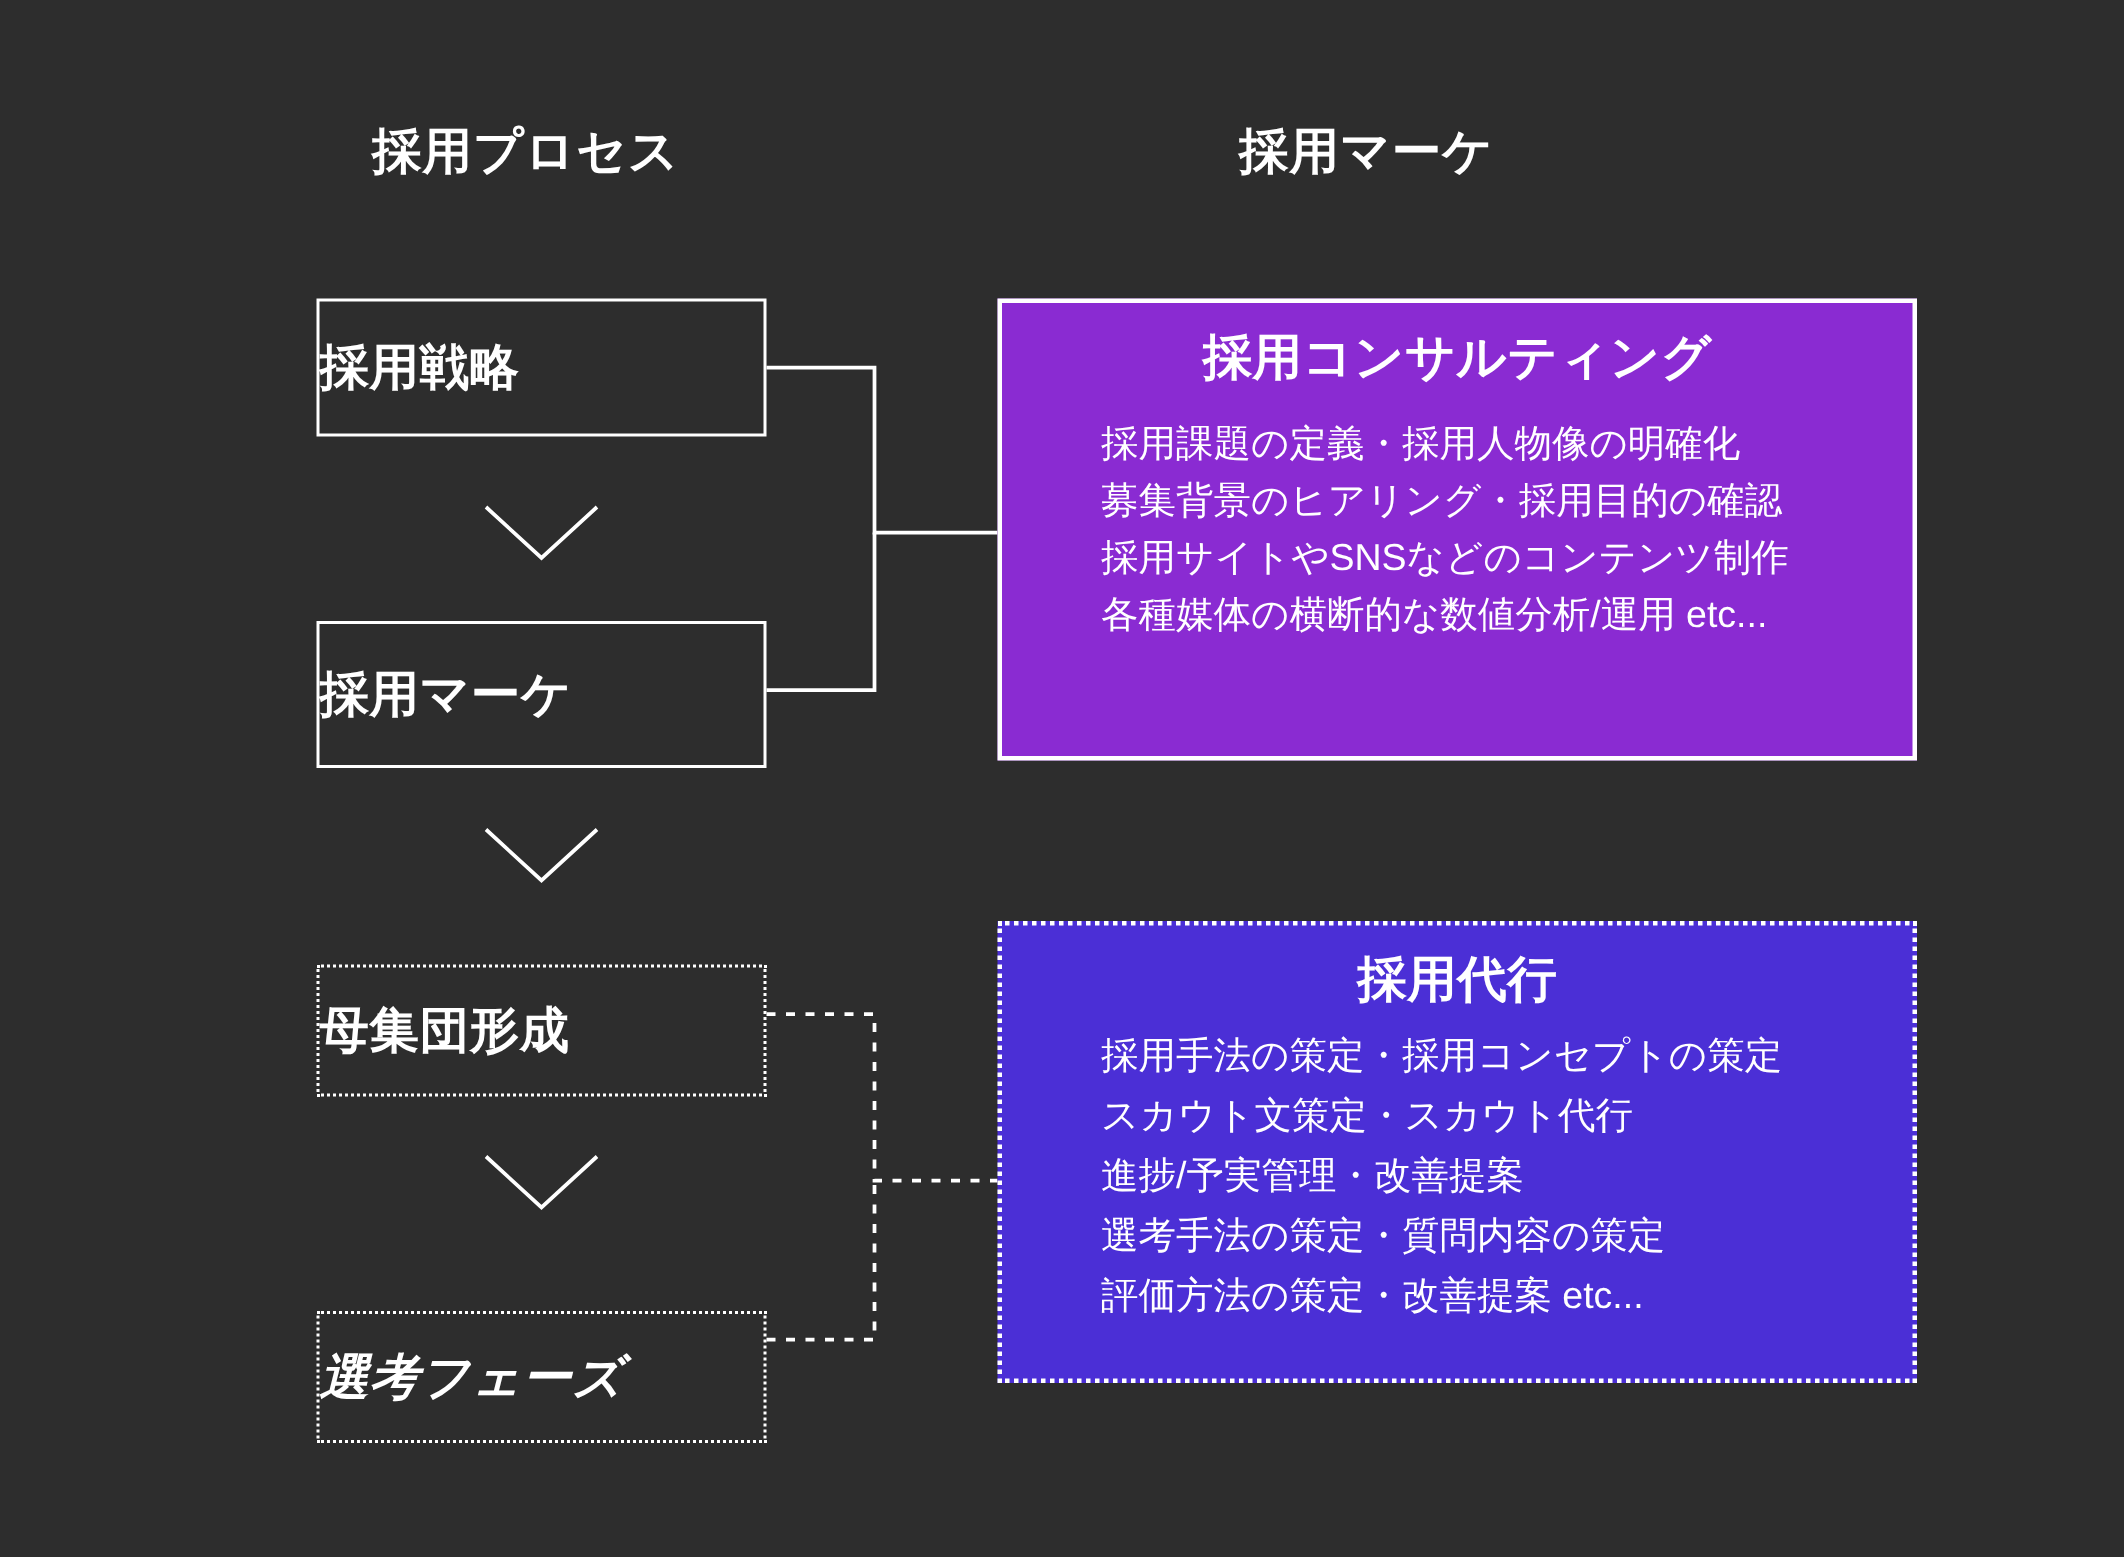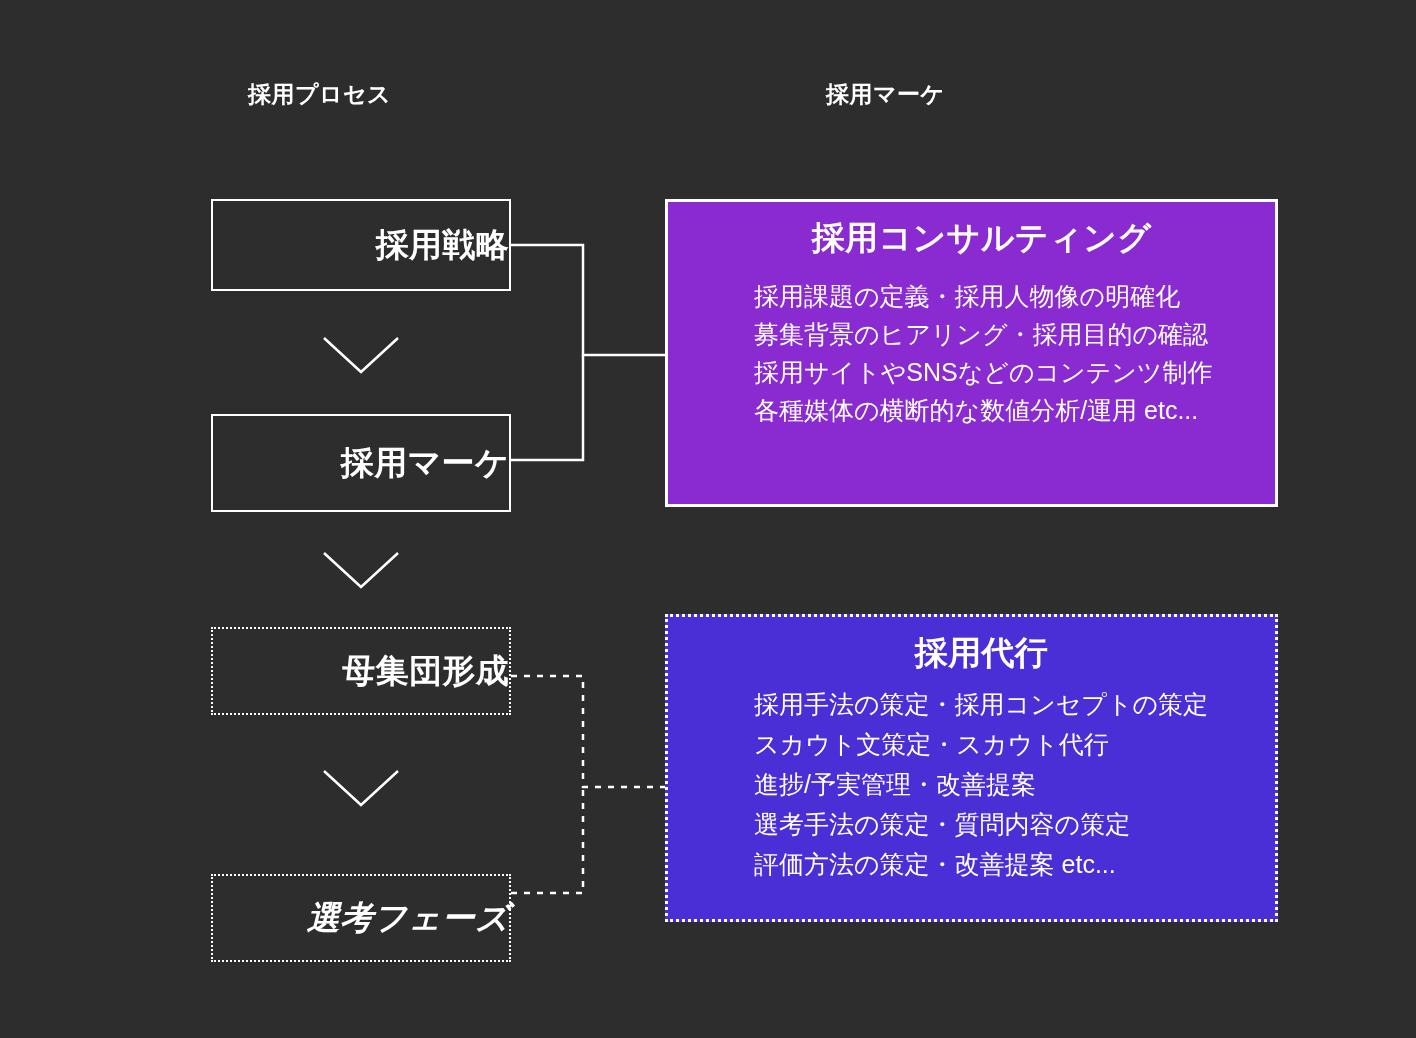--- a/index.html
+++ b/index.html
@@ -14,68 +14,67 @@
     height: 1038px;
     background: #2d2d2d;
     overflow: hidden;
     font-family: "Liberation Sans", "DejaVu Sans", sans-serif;
     color: #ffffff;
   }
 
   
   .col-heading {
     position: absolute;
-    font-size: 23px;
+    font-size: 33px;
     font-weight: 700;
     letter-spacing: 0.02em;
     white-space: nowrap;
     color: #ffffff;
   }
   #heading-process { left: 248px; top: 79px; }
   #heading-service { left: 826px; top: 79px; }
 
   
   .process-box {
     position: absolute;
     display: flex;
     align-items: center;
-    justify-content: flex-end;
+    justify-content: flex-start;
     box-sizing: border-box;
     color: #ffffff;
     font-size: 33px;
     font-weight: 700;
     letter-spacing: 0.01em;
     white-space: nowrap;
     background: transparent;
   }
   .process-box.solid  { border: 2px solid #ffffff; }
   .process-box.dotted { border: 2px dotted #ffffff; }
 
   #box-strategy   { left: 211px; top: 199px; width: 300px; height: 92px; }
   #box-marketing  { left: 211px; top: 414px; width: 300px; height: 98px; }
-  #box-pool       { left: 211px; top: 627px; width: 300px; height: 88px; }
+  #box-pool       { left: 211px; top: 643px; width: 300px; height: 88px; }
   #box-screening  { left: 211px; top: 874px; width: 300px; height: 88px; font-style: italic; }
 
   
   .chevron {
     position: absolute;
     width: 78px;
     height: 40px;
   }
   #chevron-1 { left: 322px; top: 335px; }
   #chevron-2 { left: 322px; top: 550px; }
   #chevron-3 { left: 322px; top: 768px; }
 
   
   .service-box {
     position: absolute;
     box-sizing: border-box;
     color: #ffffff;
     padding-top: 14px;
-    padding-left: 20px;
   }
   #box-consulting {
     left: 665px; top: 199px; width: 613px; height: 308px;
     background: #8a2bd2;
     border: 3px solid #ffffff;
   }
   #box-outsourcing {
     left: 665px; top: 614px; width: 613px; height: 308px;
     background: #4b2fd6;
     border: 3px dotted #ffffff;

